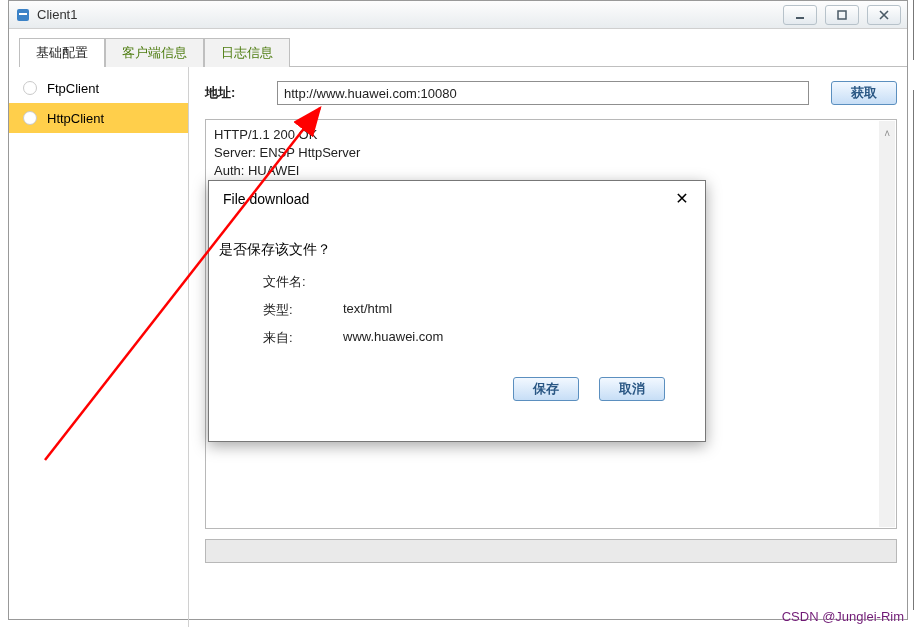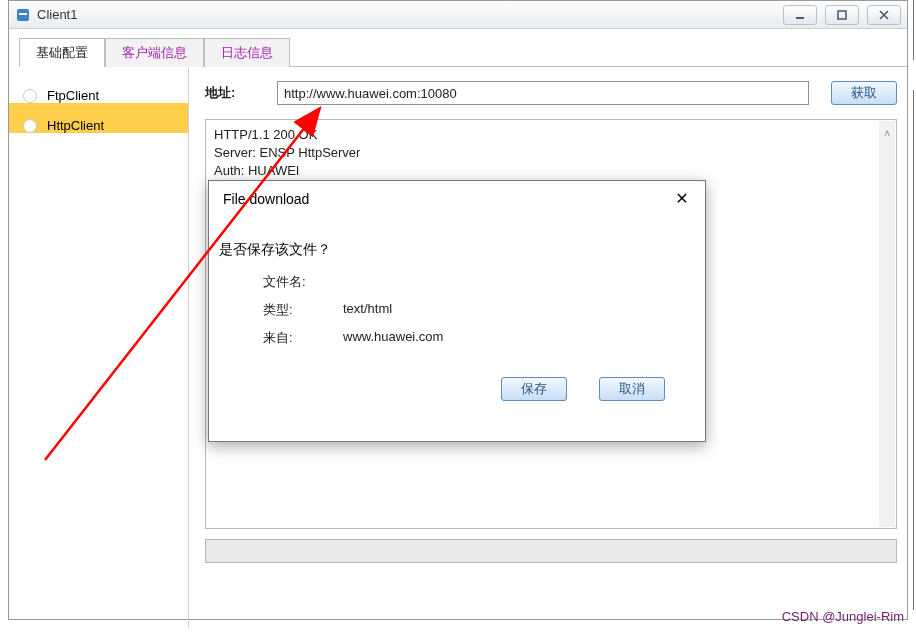--- a/index.html
+++ b/index.html
@@ -12,57 +12,57 @@
     .titlebar .app-icon { width: 16px; height: 16px; margin-right: 6px; display: inline-flex; }
     .titlebar .title { flex: 1; font-size: 13px; color: #333; }
     .winbtns { display: flex; gap: 8px; }
     .winbtn { width: 34px; height: 20px; border: 1px solid #b7c2ca; background: linear-gradient(#fefefe,#e4eaef);
       border-radius: 3px; display:flex; align-items:center; justify-content:center; font-size:12px; color:#4a5a66; cursor:pointer; }
     .winbtn svg { width:12px; height:12px; }
 
     
     .tabbar { margin: 8px 0 0 10px; display: flex; border-bottom: 1px solid #bfbfbf; }
     .tab { padding: 5px 16px; font-size: 13px; border: 1px solid #bfbfbf; border-bottom: none;
-      background: #f2f2f2; color: #a21caf; position: relative; top: 1px; cursor:pointer; }
+      background: #f2f2f2; color: #4d7c0f; position: relative; top: 1px; cursor:pointer; }
     .tab.active { background: #fff; color: #222; }
 
     
     .workarea { display: flex; height: 560px; }
     .sidebar { width: 180px; border-right: 1px solid #d0d0d0; padding-top: 6px; }
-    .side-item { height: 30px; display: flex; align-items: flex-end; padding-left: 14px; font-size: 13px; cursor:pointer; }
+    .side-item { height: 30px; display: flex; align-items: center; padding-left: 14px; font-size: 13px; cursor:pointer; }
     .side-item .dot { width: 14px; height: 14px; border: 1px solid #c9c9c9; border-radius: 50%; background:#fff; margin-right: 10px; }
     .side-item.active { background: #ffcf4b; }
     .side-item.active .dot { background:#fff; }
 
     .mainpane { flex: 1; padding: 14px 10px 10px 16px; position: relative; }
     .addr-row { display: flex; align-items: center; gap: 22px; margin-bottom: 14px; }
     .addr-label { width: 50px; font-size: 13px; color:#222;font-weight:bold; }
     .addr-input { flex: 1; height: 24px; border: 1px solid #8f8f8f; padding: 0 6px; font-size: 13px; color:#222; background:#fff; }
     .btn-blue { min-width: 66px; height: 24px; border: 1px solid #5b8fbf; border-radius: 3px;
-      background: linear-gradient(#f2f8ff,#c7def6); color: #2a5784; font-size: 13px; cursor:pointer; padding:0 14px; }
+      background: linear-gradient(#f2f8ff,#c7def6); color: #2a5784; font-size: 13px; cursor:pointer; padding:0 14px;font-weight:bold; }
 
     .response-box { height: 410px; border: 1px solid #b8b8b8; padding: 6px 8px; font-size: 13px; line-height: 18px; color:#222;
       position: relative; overflow: hidden; }
     .response-box .scrollbar { position:absolute; right:1px; top:1px; width:16px; height:calc(100% - 2px);
       background:#f1f1f1; }
     .response-box .scroll-caret { position:absolute; top:4px; right:5px; font-size:10px; color:#8a8a8a; }
 
     .progress-box { height: 24px; margin-top: 10px; border: 1px solid #b8b8b8; background:#eaeaea; }
 
     
     .dialog { position: absolute; left: 208px; top: 180px; width: 498px; height: 262px;
       background:#fff; border: 1px solid #777; box-shadow: 0 4px 14px rgba(0,0,0,.35); z-index:20; }
     .dlg-title { padding: 10px 14px; font-size: 14px; display:flex; justify-content:space-between; }
     .dlg-close { width:18px; height:18px; cursor:pointer; font-size:16px; line-height:16px; text-align:center; }
     .dlg-body { padding: 6px 16px 0 10px; font-size: 13px; }
     .dlg-q { margin: 16px 0 14px 0; font-size: 14px; }
     .dlg-row { display:flex; margin: 6px 0 10px 44px; }
     .dlg-row .k { width: 80px; color:#222; }
     .dlg-row .v { color:#222; }
-    .dlg-btns { display:flex; justify-content:flex-end; gap:32px; padding: 20px 24px 0 0; }
+    .dlg-btns { display:flex; justify-content:flex-end; gap:20px; padding: 20px 24px 0 0; }
 
     
     .arrow-svg { position:absolute; left:0; top:0; width:916px; height:636px; pointer-events:none; z-index:30; }
 
     .watermark { position:absolute; right:12px; bottom:12px; font-size:13px; color:#701a75; 
       pointer-events:none; z-index:5; text-shadow: 0 0 2px #fff; }
     .outer-edge-r { position:absolute; right:0; top:0; width:10px; height:100%; }
     .outer-edge-r::before, .outer-edge-r::after { content:""; position:absolute; right:2px; width:1px; background:#777; }
     .outer-edge-r::before { top:0; height:60px; }
     .outer-edge-r::after { top:90px; height:520px; }

